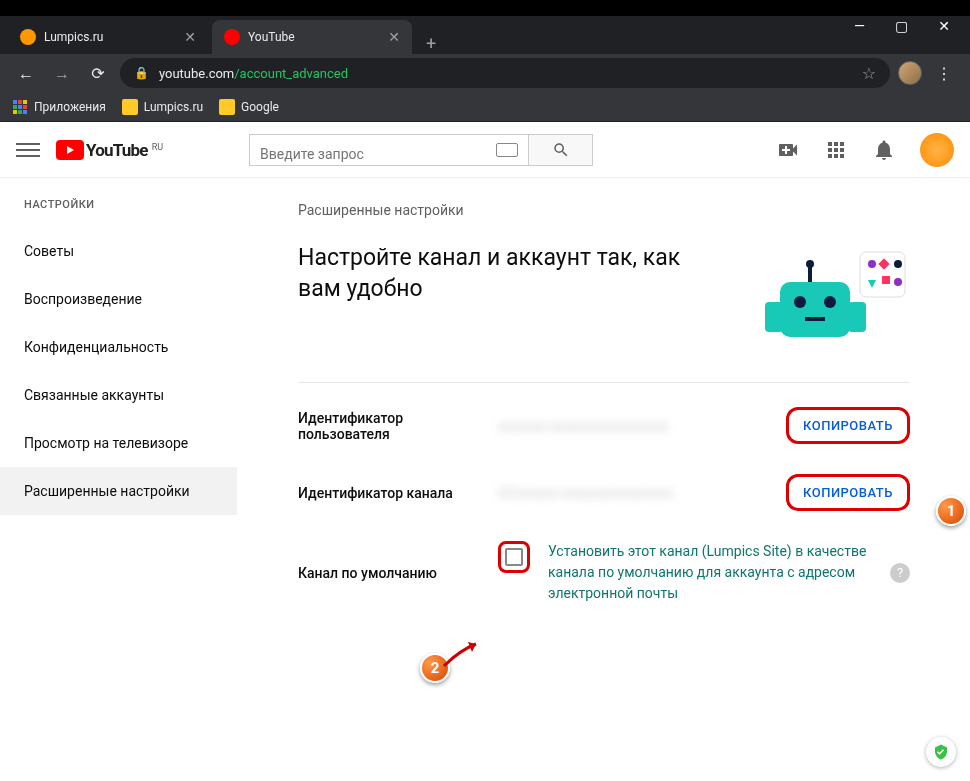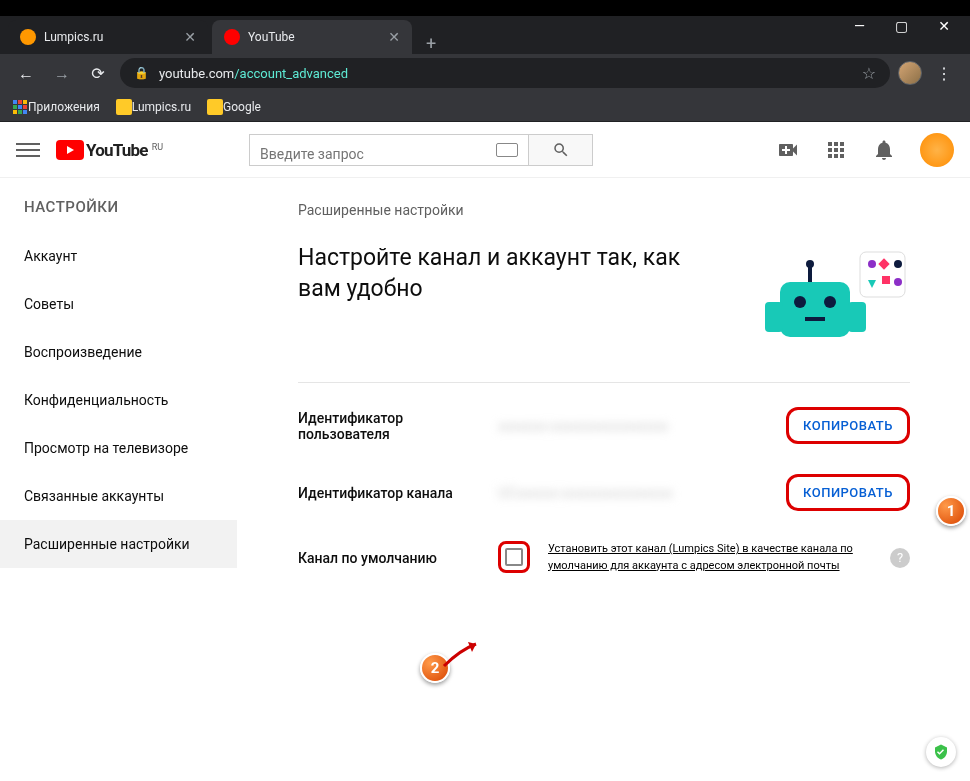--- a/index.html
+++ b/index.html
@@ -15,27 +15,27 @@
 .tab-favicon { width:16px; height:16px; border-radius:50%; }
 .tab-close { color:#9aa0a6; font-size:14px; margin-left:auto; cursor:pointer; }
 .newtab { color:#9aa0a6; font-size:18px; padding:0 10px; cursor:pointer; }
 
 .addrbar { background:#35363a; height:38px; display:flex; align-items:center; padding:0 12px; gap:8px; }
 .navbtn { color:#e8eaed; width:28px; text-align:center; cursor:pointer; font-size:16px; }
 .navbtn.dim { color:#9aa0a6; }
 .addrbox { flex:1; background:#202124; border-radius:20px; height:30px; display:flex; align-items:center; padding:0 14px; gap:10px; }
 .lock { color:#9aa0a6; font-size:12px; }
 .urltext { color:#e8eaed; font-size:13px; }
-.urltext .dim { color:#5eead4; }
+.urltext .dim { color:#22c55e; }
 .star { color:#9aa0a6; margin-left:auto; font-size:16px; cursor:pointer; }
 .avatar-sm { width:24px; height:24px; border-radius:50%; background:linear-gradient(135deg,#d4a574,#8b6f47); border:1px solid #5f6368; }
 .menu-dots { color:#e8eaed; font-size:16px; padding:0 6px; cursor:pointer; }
 
 .bookbar { background:#35363a; height:30px; display:flex; align-items:center; padding:0 12px; gap:16px; border-bottom:1px solid #202124; }
-.bookitem { display:flex; align-items:center; color:#e8eaed; font-size:12px; cursor:pointer; }
+.bookitem { display:flex; align-items:center; gap:6px; color:#e8eaed; font-size:12px; cursor:pointer; }
 .bookicon { width:16px; height:16px; }
 .bookicon.folder { background:#ffca28; border-radius:2px; }
 
 .page { background:#fff; height:659px; overflow:hidden; position:relative; }
 
 .ythdr { height:56px; border-bottom:1px solid rgba(0,0,0,0.06); display:flex; align-items:center; padding:0 16px; gap:16px; }
 .hamburger { width:24px; height:24px; display:flex; flex-direction:column; justify-content:center; gap:4px; cursor:pointer; }
 .hamburger span { height:2px; background:#606060; }
 .ytlogo { display:flex; align-items:center; gap:2px; cursor:pointer; }
 .ytlogo-play { width:28px; height:20px; background:#ff0000; border-radius:4px; display:flex; align-items:center; justify-content:center; }
@@ -49,40 +49,40 @@
 .kbd-icon { width:22px; height:14px; border:1px solid #888; border-radius:2px; }
 .searchbtn { width:64px; height:32px; border:1px solid #ccc; border-left:none; background:#f8f8f8; display:flex; align-items:center; justify-content:center; }
 .searchbtn svg { width:18px; height:18px; fill:#606060; }
 
 .hdr-right { margin-left:auto; display:flex; align-items:center; gap:24px; }
 .hdr-icon { width:24px; height:24px; fill:#606060; cursor:pointer; }
 .avatar { width:34px; height:34px; border-radius:50%; background:radial-gradient(circle,#ffb347,#ff8c00); cursor:pointer; }
 
 .content { display:flex; height:calc(100% - 56px); }
 .sidebar { width:238px; padding-top:12px; border-right:1px solid rgba(0,0,0,0); }
-.side-hdr { padding:8px 24px 16px; font-size:15px; font-weight:500; color:#606060; letter-spacing:0.5px; }
+.side-hdr { padding:8px 24px 16px; font-size:11px; font-weight:500; color:#606060; letter-spacing:0.5px; }
 .side-item { padding:0 24px; height:48px; display:flex; align-items:center; font-size:14px; color:#0d0d0d; cursor:pointer; }
 .side-item.active { background:#f2f2f2; }
 
 .main { flex:1; padding:24px 60px 0 60px; overflow:hidden; position:relative; }
 .sec-label { font-size:14px; color:#606060; margin-bottom:24px; }
 .hero { display:flex; justify-content:space-between; align-items:flex-start; margin-bottom:30px; }
 .hero h1 { font-size:23px; font-weight:400; color:#0d0d0d; line-height:1.35; max-width:420px; }
 .hero-art { width:150px; height:110px; position:relative; }
 .divider { height:1px; background:#e5e5e5; margin:16px 0 24px; }
 
 .row { display:flex; align-items:center; margin-bottom:30px; position:relative; }
 .row-label { width:200px; font-size:14px; font-weight:500; color:#0d0d0d; }
 .row-val { flex:1; font-size:14px; color:#ccc; filter:blur(4px); }
 .copy-btn { border:3px solid #d00; border-radius:12px; padding:8px 14px; color:#065fd4; font-size:13px; font-weight:500; letter-spacing:0.5px; cursor:pointer; }
 
 .row-def { display:flex; align-items:flex-start; gap:18px; }
 .chk-wrap { border:3px solid #d00; border-radius:8px; padding:4px; }
 .chk { width:18px; height:18px; border:2px solid #888; border-radius:2px; }
-.def-text { font-size:11px; color:#000000; line-height:1.5; max-width:340px;text-decoration:underline; }
+.def-text { font-size:14px; color:#0f766e; line-height:1.5; max-width:340px; }
 .help-icon { width:20px; height:20px; border-radius:50%; background:#ccc; color:#fff; display:flex; align-items:center; justify-content:center; font-size:13px; margin-left:auto; }
 
 .callout { position:absolute; width:30px; height:30px; border-radius:50%; background:radial-gradient(circle at 30% 30%,#ff9a4a,#d94400); border:2px solid #fff; box-shadow:0 2px 4px rgba(0,0,0,0.4); display:flex; align-items:center; justify-content:center; color:#fff; font-weight:700; font-size:15px; }
 .arrow { position:absolute; }
 
 .shield { position:absolute; bottom:14px; right:14px; width:30px; height:30px; border-radius:50%; background:#fff; box-shadow:0 1px 4px rgba(0,0,0,0.3); display:flex; align-items:center; justify-content:center; }
 .shield svg { width:18px; height:18px; fill:#3bc14a; }
 </style>
 </head>
 <body>
@@ -179,26 +179,25 @@
       <svg class="hdr-icon" viewBox="0 0 24 24">
           <path d="M12 22c1.1 0 2-.9 2-2h-4c0 1.1.9 2 2 2zm6-6v-5c0-3.07-1.63-5.64-4.5-6.32V4c0-.83-.67-1.5-1.5-1.5s-1.5.67-1.5 1.5v.68C7.64 5.36 6 7.92 6 11v5l-2 2v1h16v-1l-2-2z"></path>
         </svg>
       <div class="avatar"></div>
     </div>
   </div>
 
   <div class="content">
     <div class="sidebar">
       <div class="side-hdr">НАСТРОЙКИ</div>
-      <div class="side-item">Аккаунт</div>
       <div class="side-item">Советы</div>
       <div class="side-item">Воспроизведение</div>
       <div class="side-item">Конфиденциальность</div>
+      <div class="side-item">Связанные аккаунты</div>
       <div class="side-item">Просмотр на телевизоре</div>
-      <div class="side-item">Связанные аккаунты</div>
       <div class="side-item active">Расширенные настройки</div>
     </div>
 
     <div class="main">
       <div class="sec-label">Расширенные настройки</div>
       <div class="hero">
         <h1>Настройте канал и аккаунт так, как вам удобно</h1>
         <svg class="hero-art" viewBox="0 0 150 110">
           <rect x="20" y="40" width="70" height="55" rx="10" fill="#18c9b7"></rect>
           <circle cx="40" cy="60" r="6" fill="#0d1b3e"></circle>

